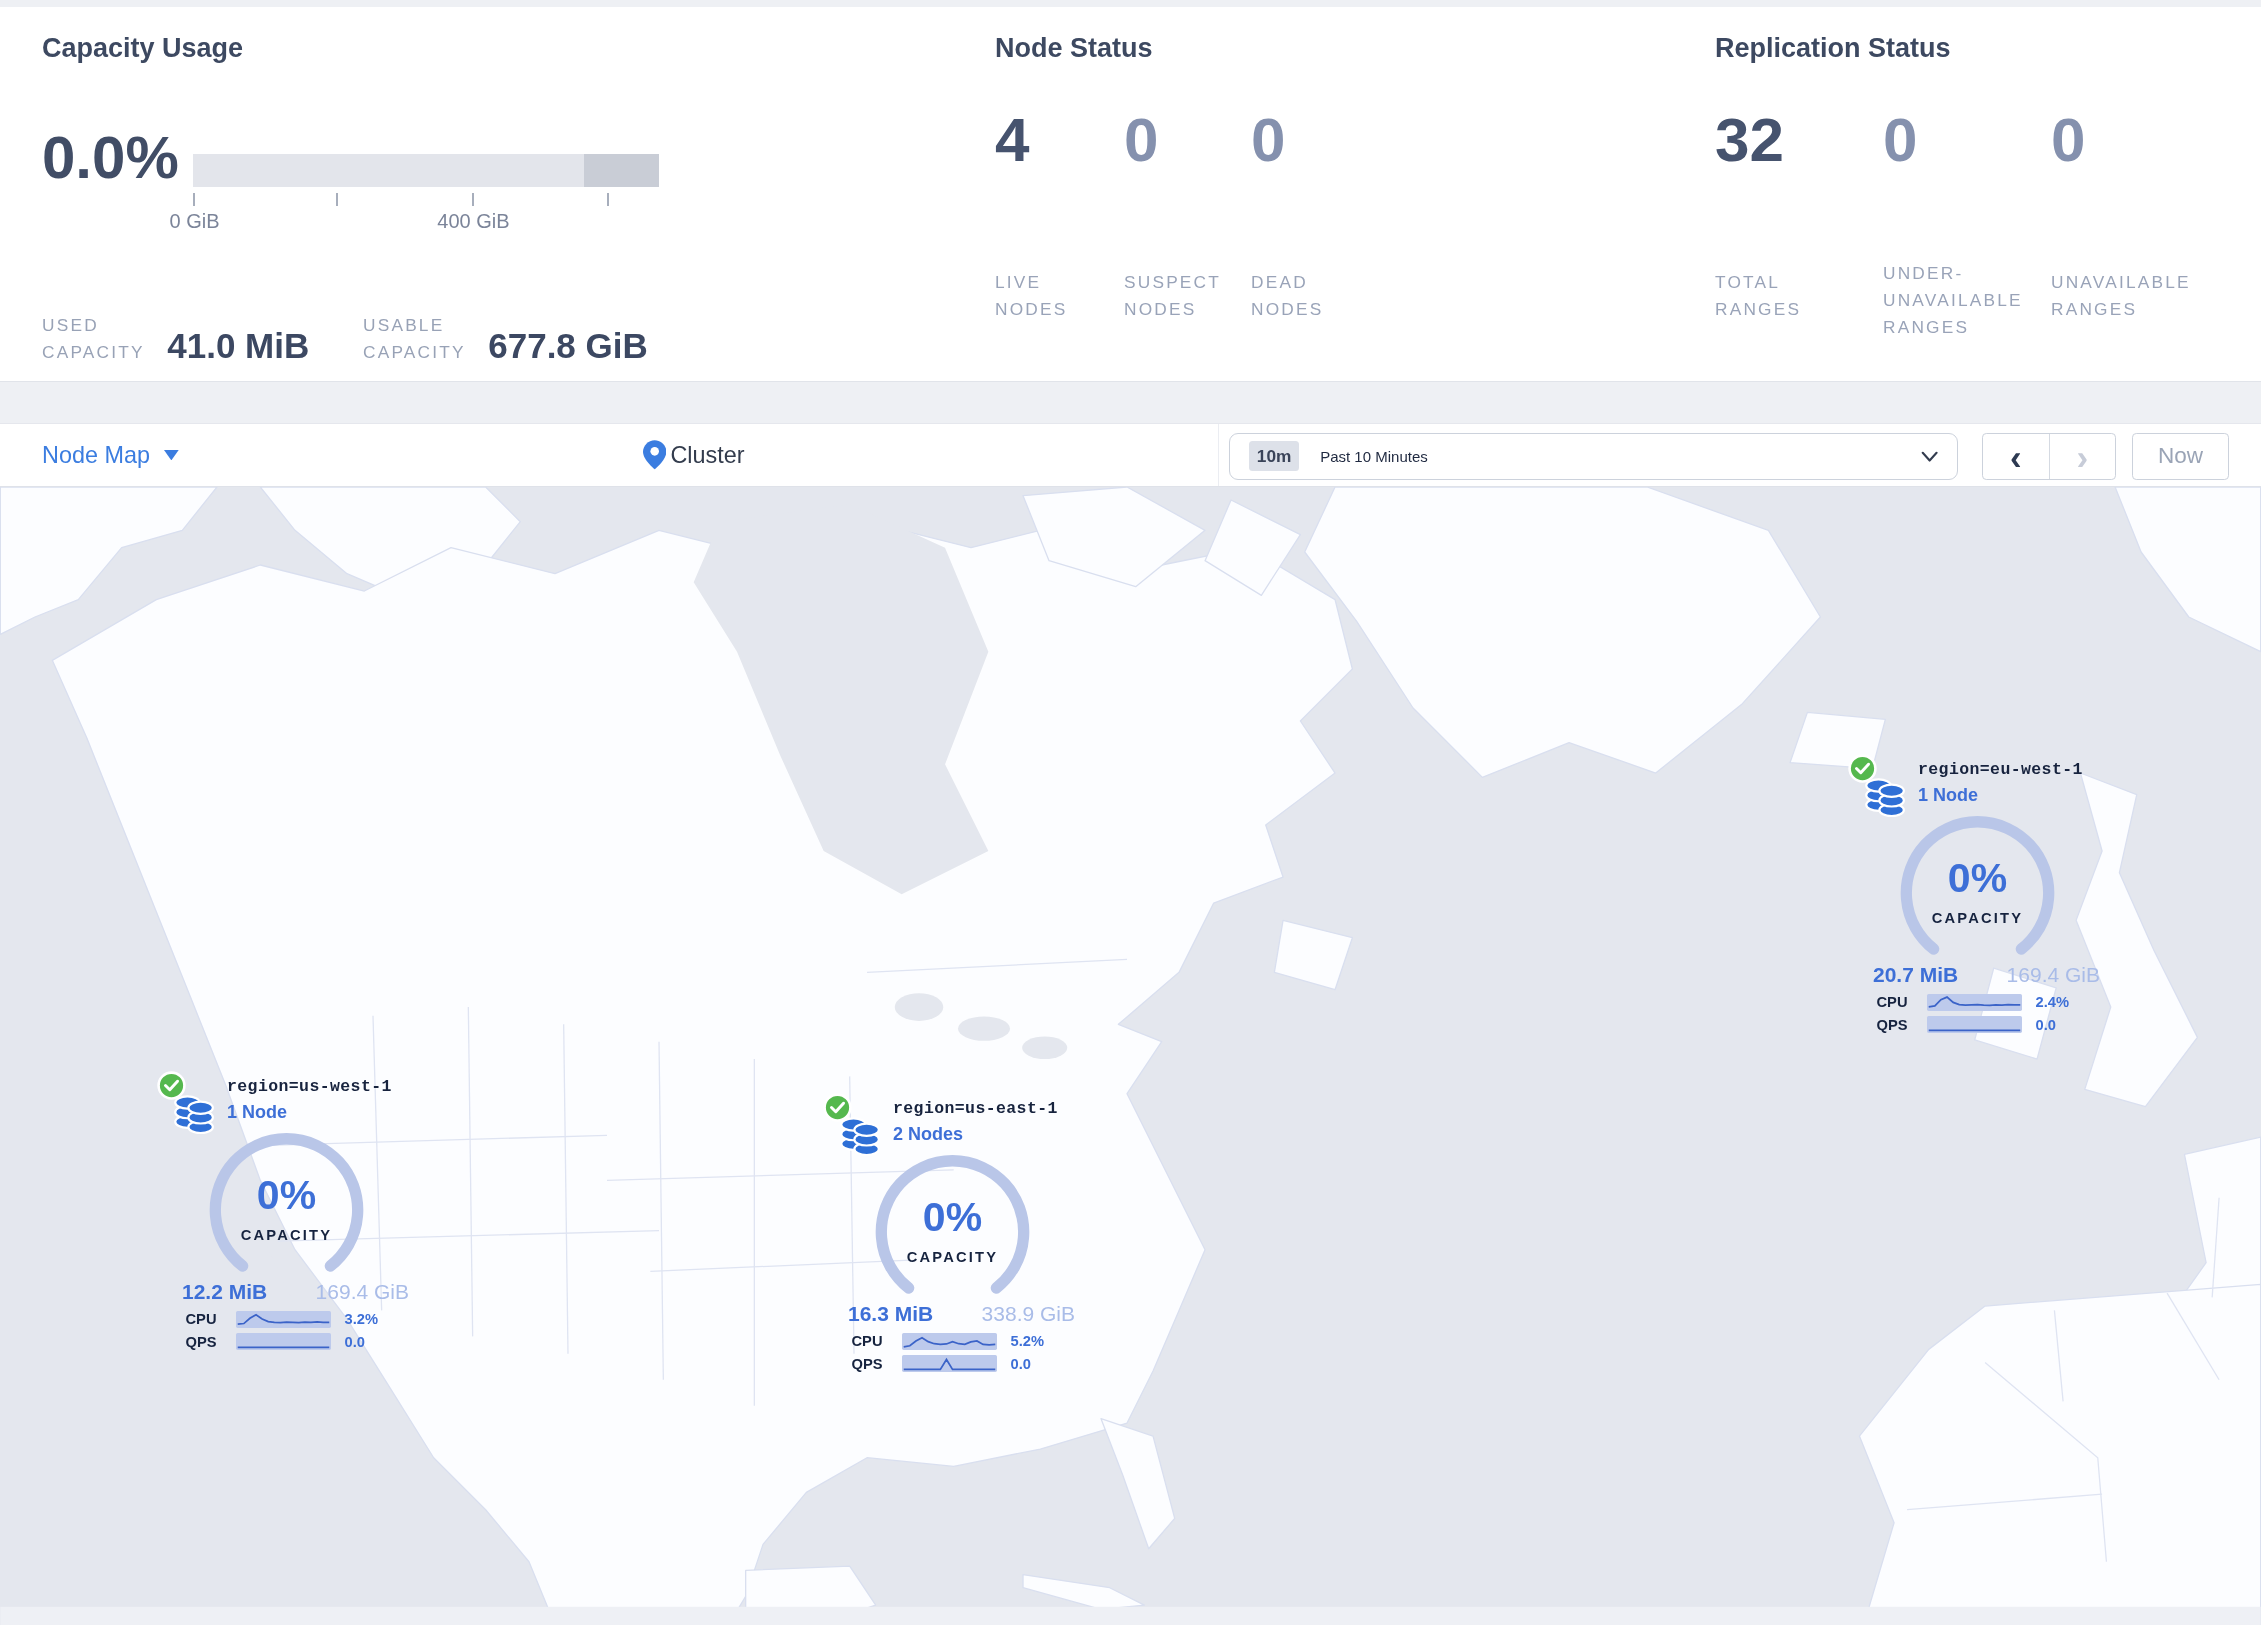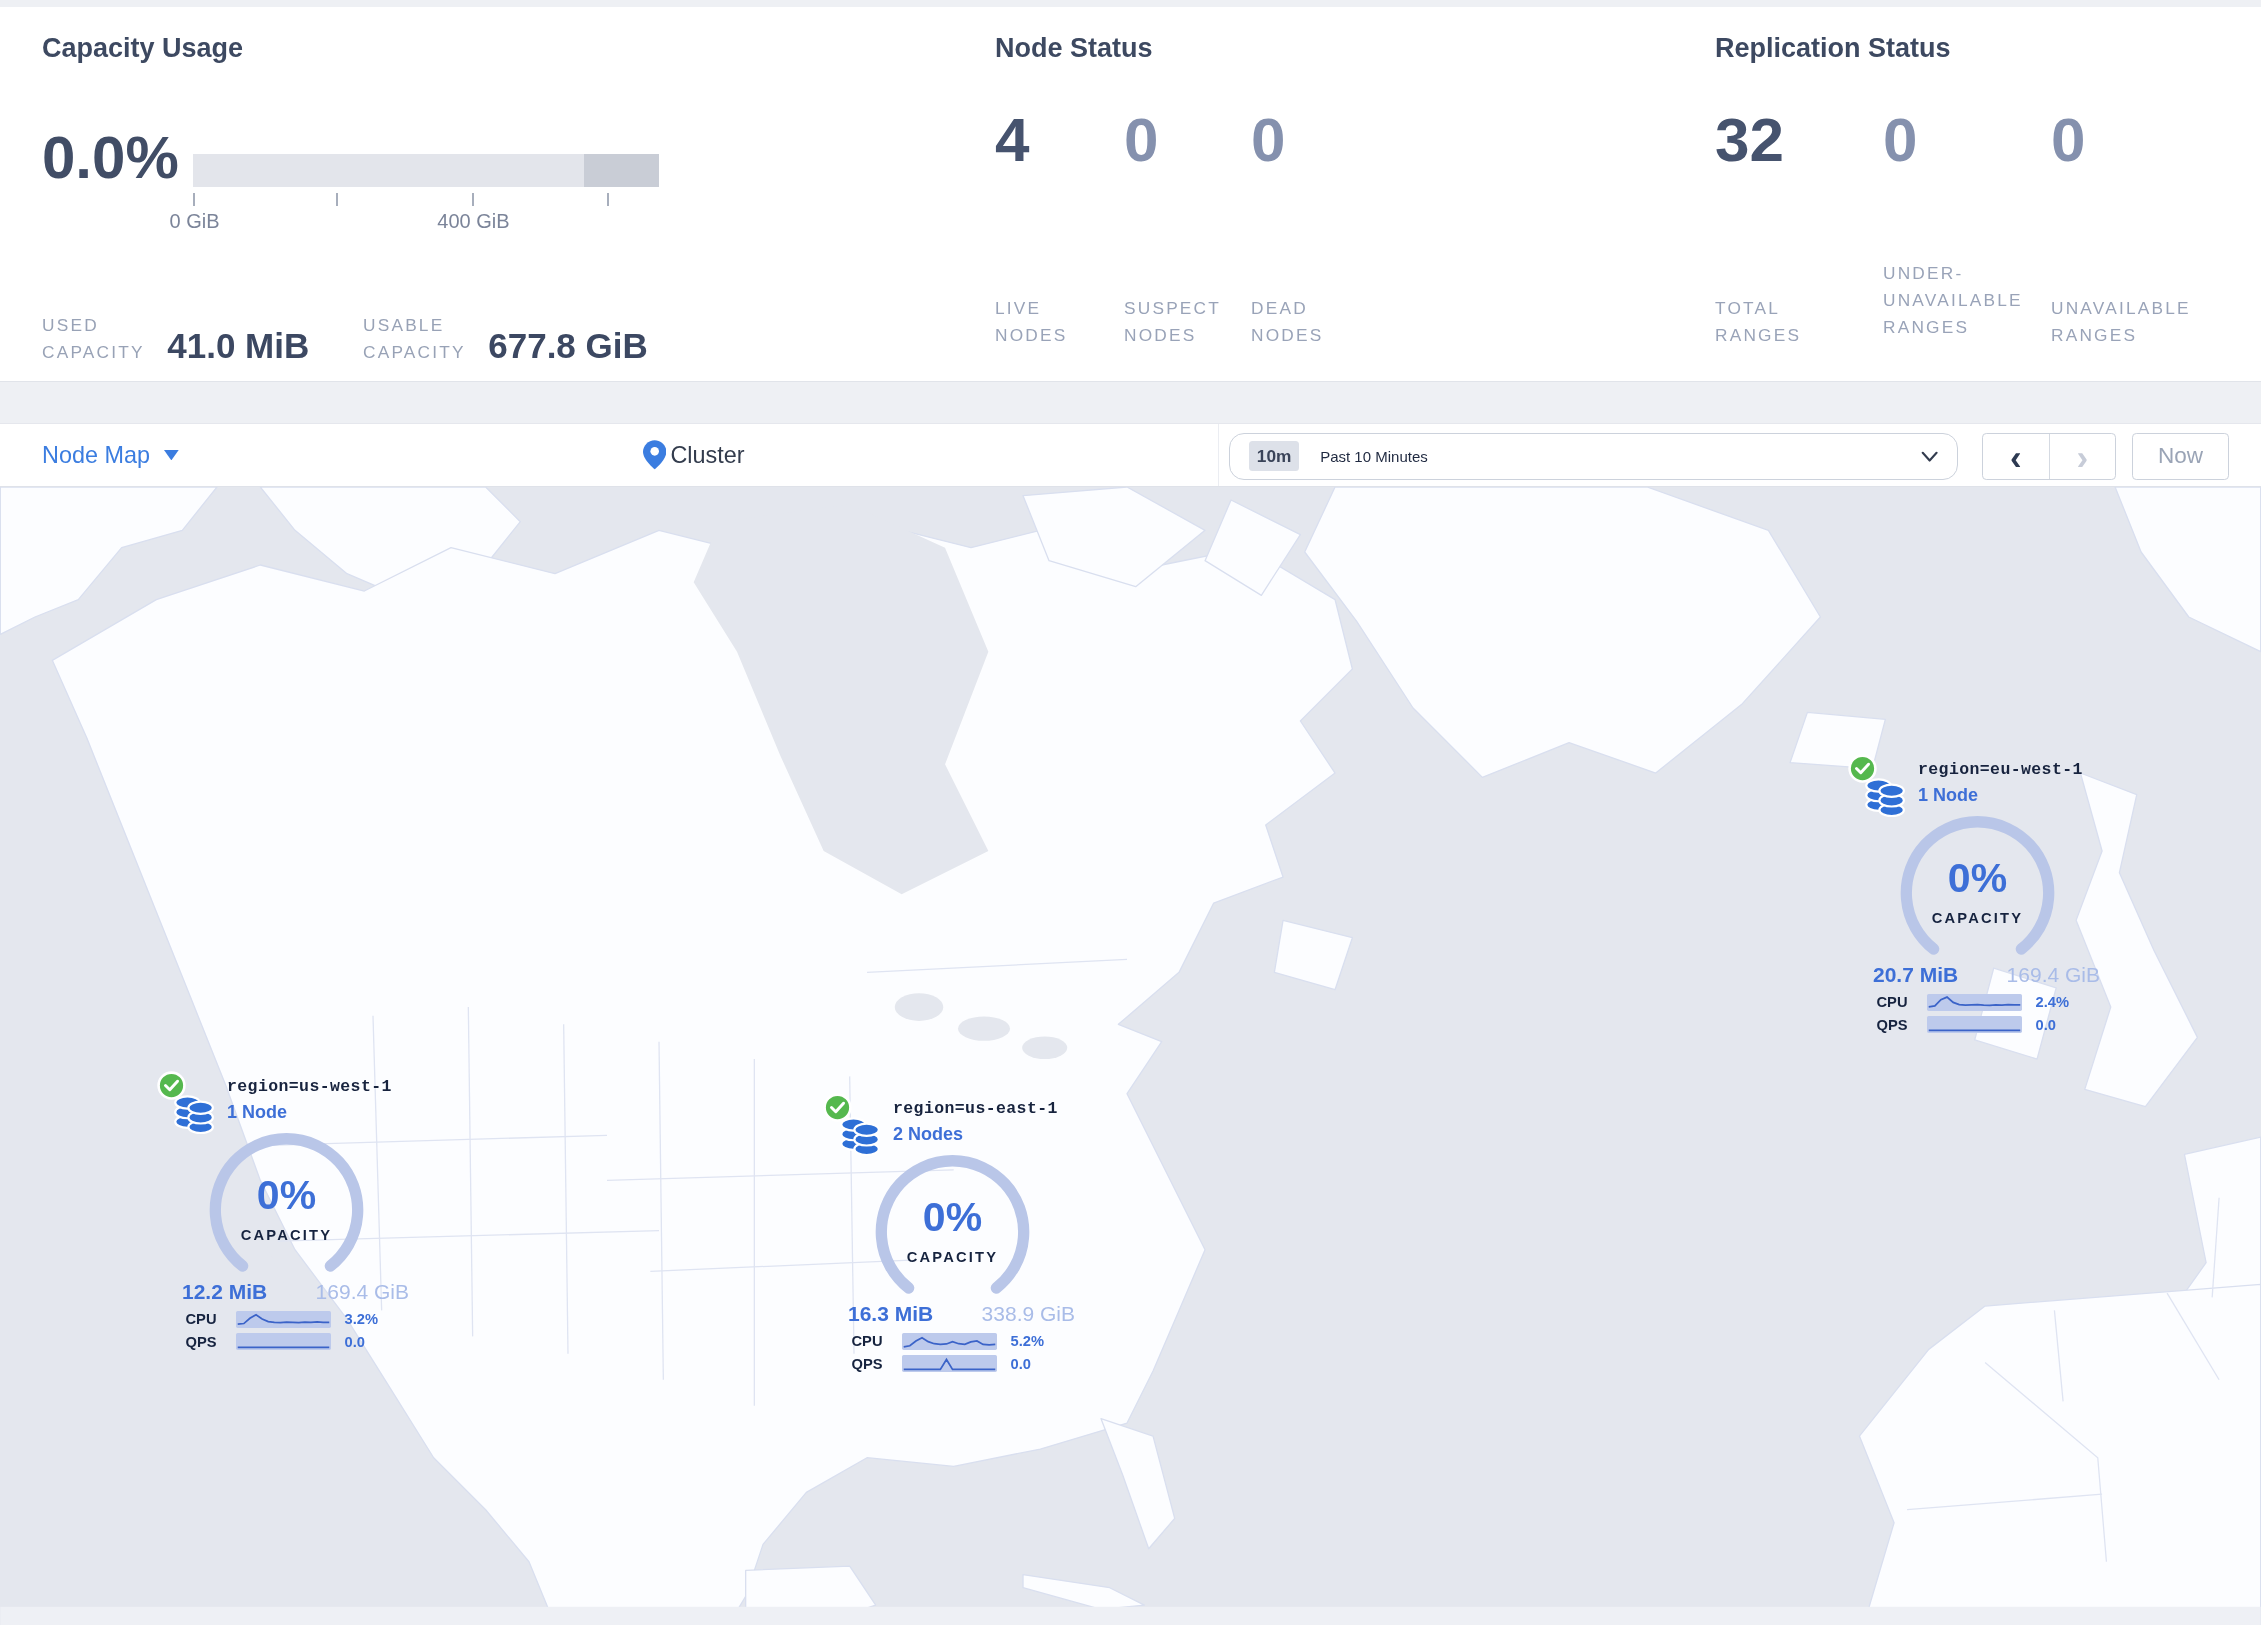--- a/index.html
+++ b/index.html
@@ -19,34 +19,34 @@
   .cap-tick { position:absolute; top:160px; width:1.7px; height:13px; background:#a7aebc; }
   .cap-tick-label { position:absolute; top:177px; width:139px; margin-left:-69px; text-align:center;
     font-size:20px; color:#7b8499; }
   .usage-pair { position:absolute; top:279px; display:flex; align-items:flex-start; }
   .usage-label { font-size:17.3px; letter-spacing:2.2px; color:#98a2b6; line-height:1.55; }
   .usage-value { font-size:35px; font-weight:bold; color:#3c4862; margin-left:22.5px; margin-top:14px; white-space:nowrap; }
 
   .stat-col { position:absolute; top:0; }
   .big-num { position:absolute; top:76px; font-size:62px; font-weight:bold; line-height:1; color:#46536e; }
   .big-num.muted { color:#8591ae; }
-  .stat-label { position:absolute; top:262px; font-size:17.3px; letter-spacing:2.2px; color:#99a3b8;
+  .stat-label { position:absolute; top:236px; font-size:17.3px; letter-spacing:2.2px; color:#99a3b8;
     line-height:1.55; white-space:nowrap; }
   .stat-label.three { top:227px; }
 
   
   .toolbar { position:absolute; left:0; top:423px; width:2261px; height:64px; background:#ffffff;
     border-top:0.9px solid #e5e7ed; border-bottom:0.9px solid #dfe2e9; }
   .toolbar-divider { position:absolute; left:1218px; top:0; width:0.9px; height:100%; background:#ebedf2; }
   .view-select { position:absolute; left:42px; top:0; height:100%; display:flex; align-items:center; gap:14px;
     font-size:23.4px; color:#3b7de0; cursor:pointer; }
   .breadcrumb { position:absolute; left:643px; top:0; height:100%; display:flex; align-items:center; gap:4px;
     font-size:23.4px; color:#333c4d; }
   .time-box { position:absolute; left:1229px; top:8.7px; width:729px; height:47px; border:0.9px solid #ccd2dc;
-    border-radius:15px; background:#fff; display:flex; align-items:center; padding:0 19px; cursor:pointer; }
+    border-radius:9px; background:#fff; display:flex; align-items:center; padding:0 19px; cursor:pointer; }
   .time-badge { background:#dde1e9; color:#3a4459; font-size:17.3px; font-weight:bold; border-radius:3.5px;
     padding:4.3px 7.8px; margin-right:21px; }
   .time-label { font-size:15px; color:#1f2940;text-align:center; }
   .time-chevron { margin-left:auto; }
   .nav-box { position:absolute; left:1982px; top:8.7px; width:134px; height:47px; border:0.9px solid #ccd2dc;
     border-radius:4.3px; background:#fff; display:flex; }
   .nav-half { flex:1; display:flex; align-items:center; justify-content:center; font-size:35px;
     font-weight:bold; line-height:1; cursor:pointer; }
   .nav-half.prev { color:#2d3a52; border-right:0.9px solid #d5dae2; }
   .nav-half.next { color:#c7ccd8; }

